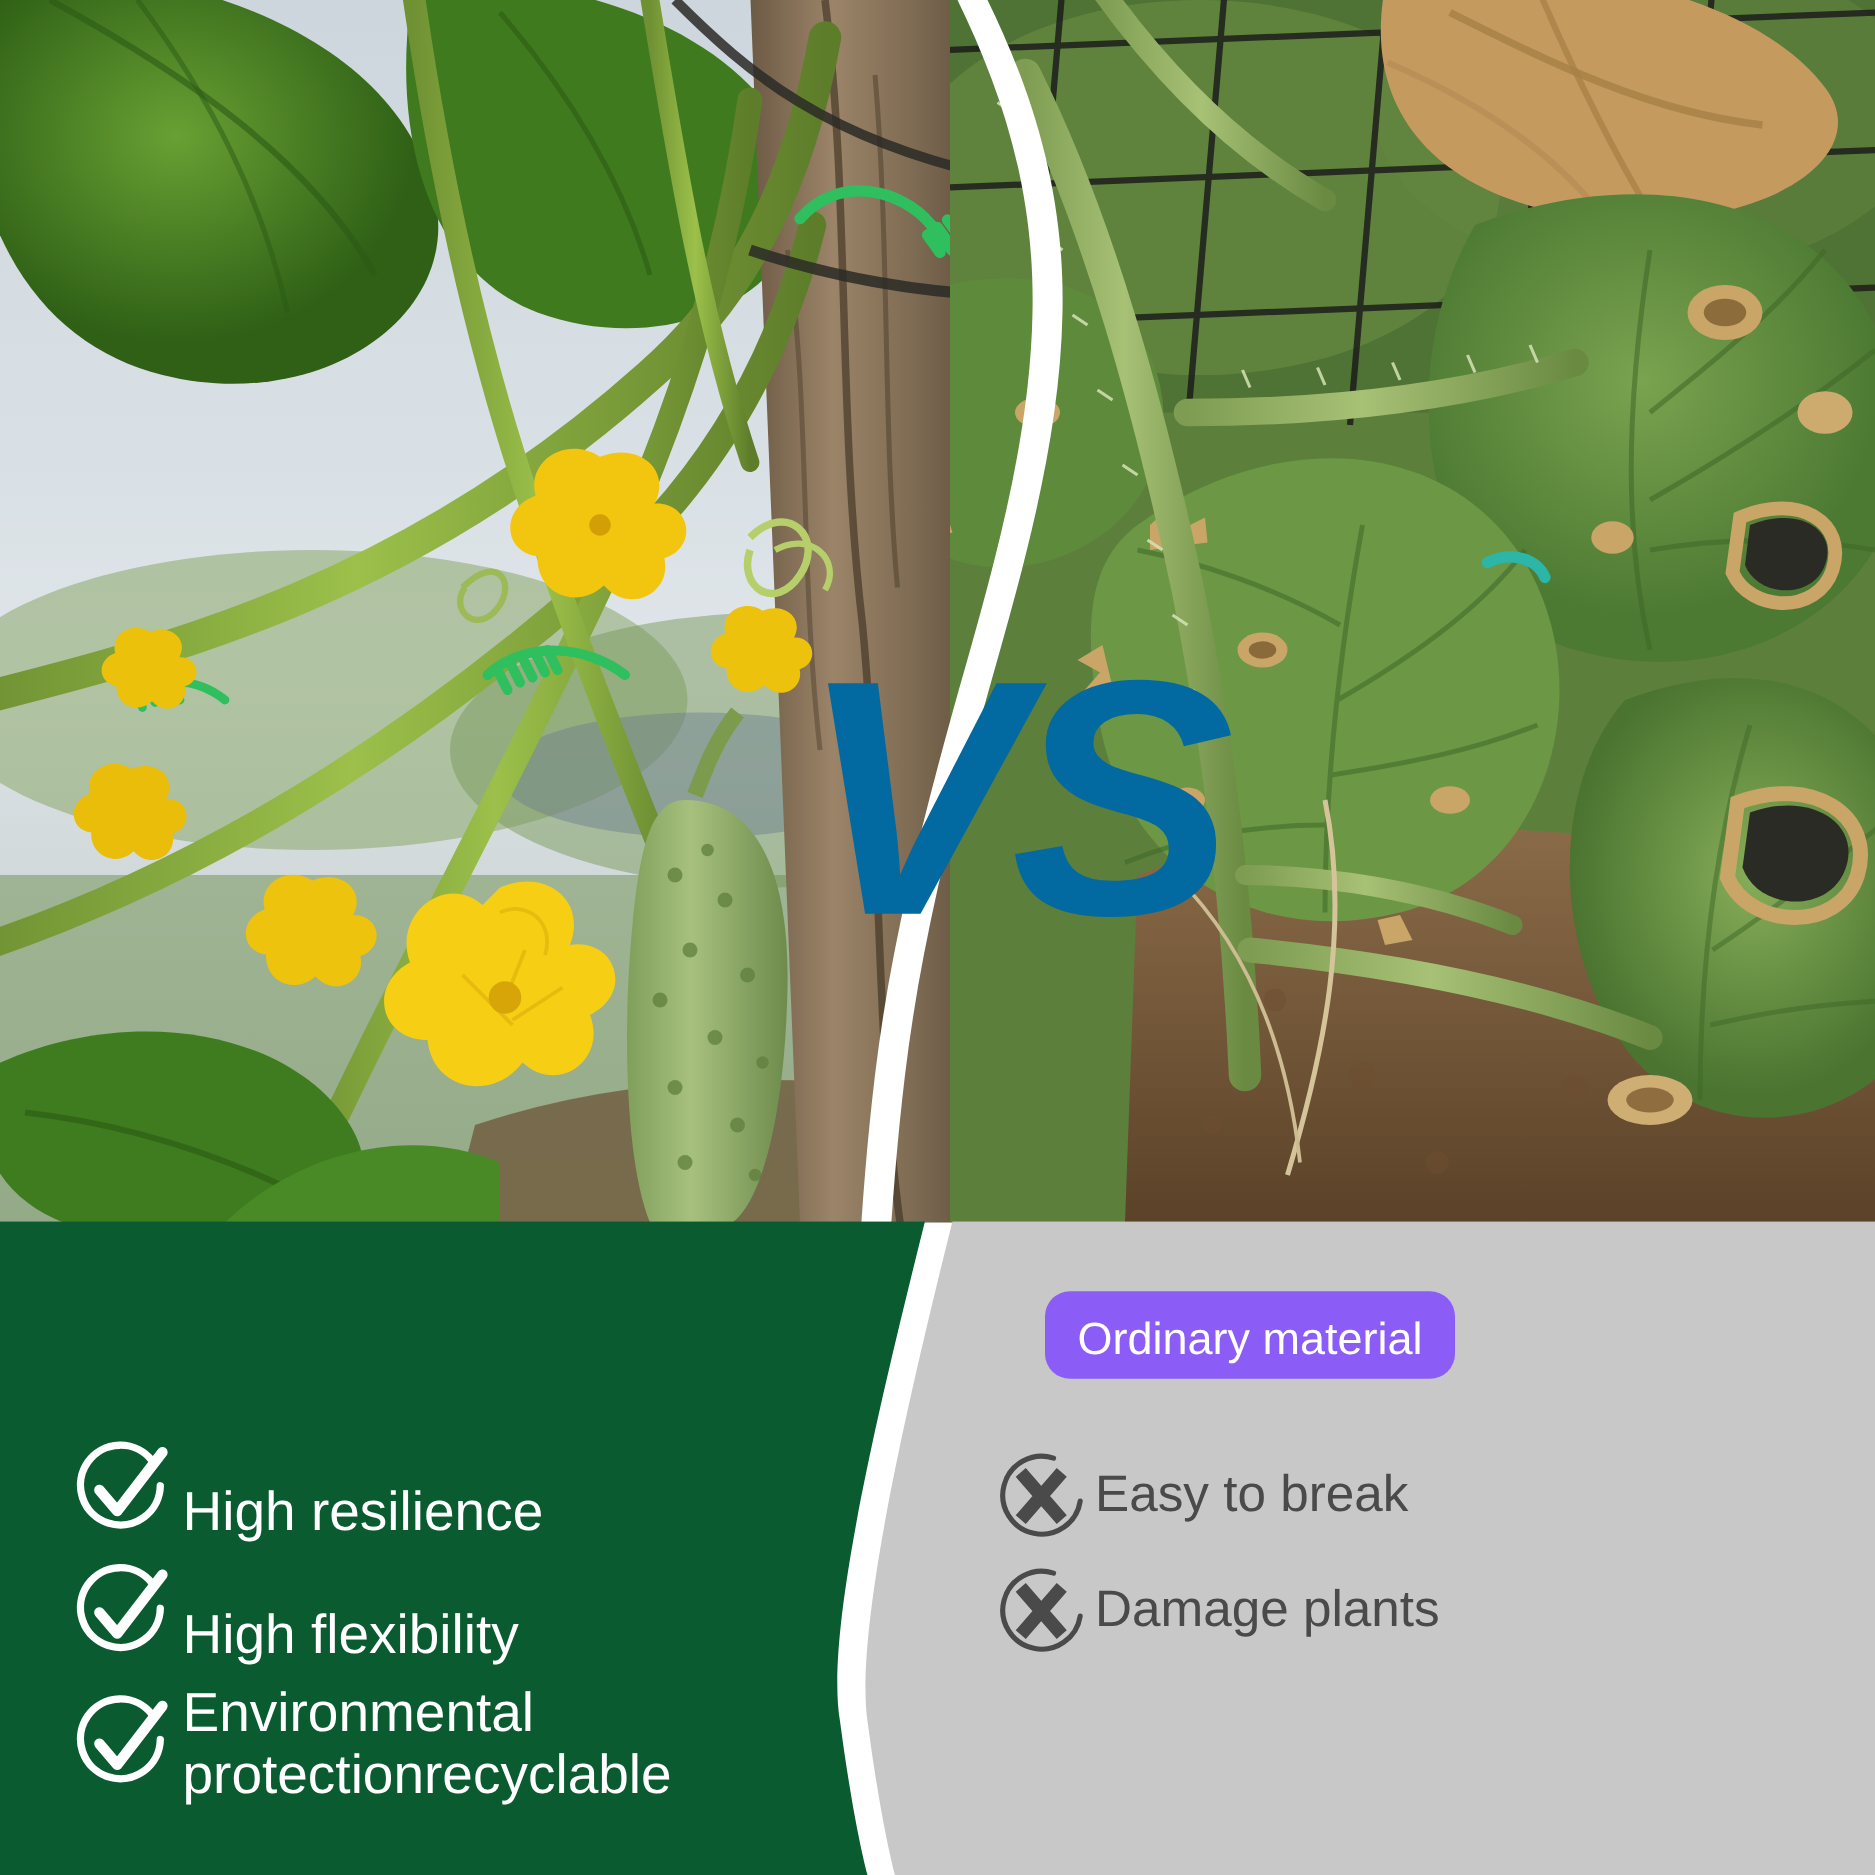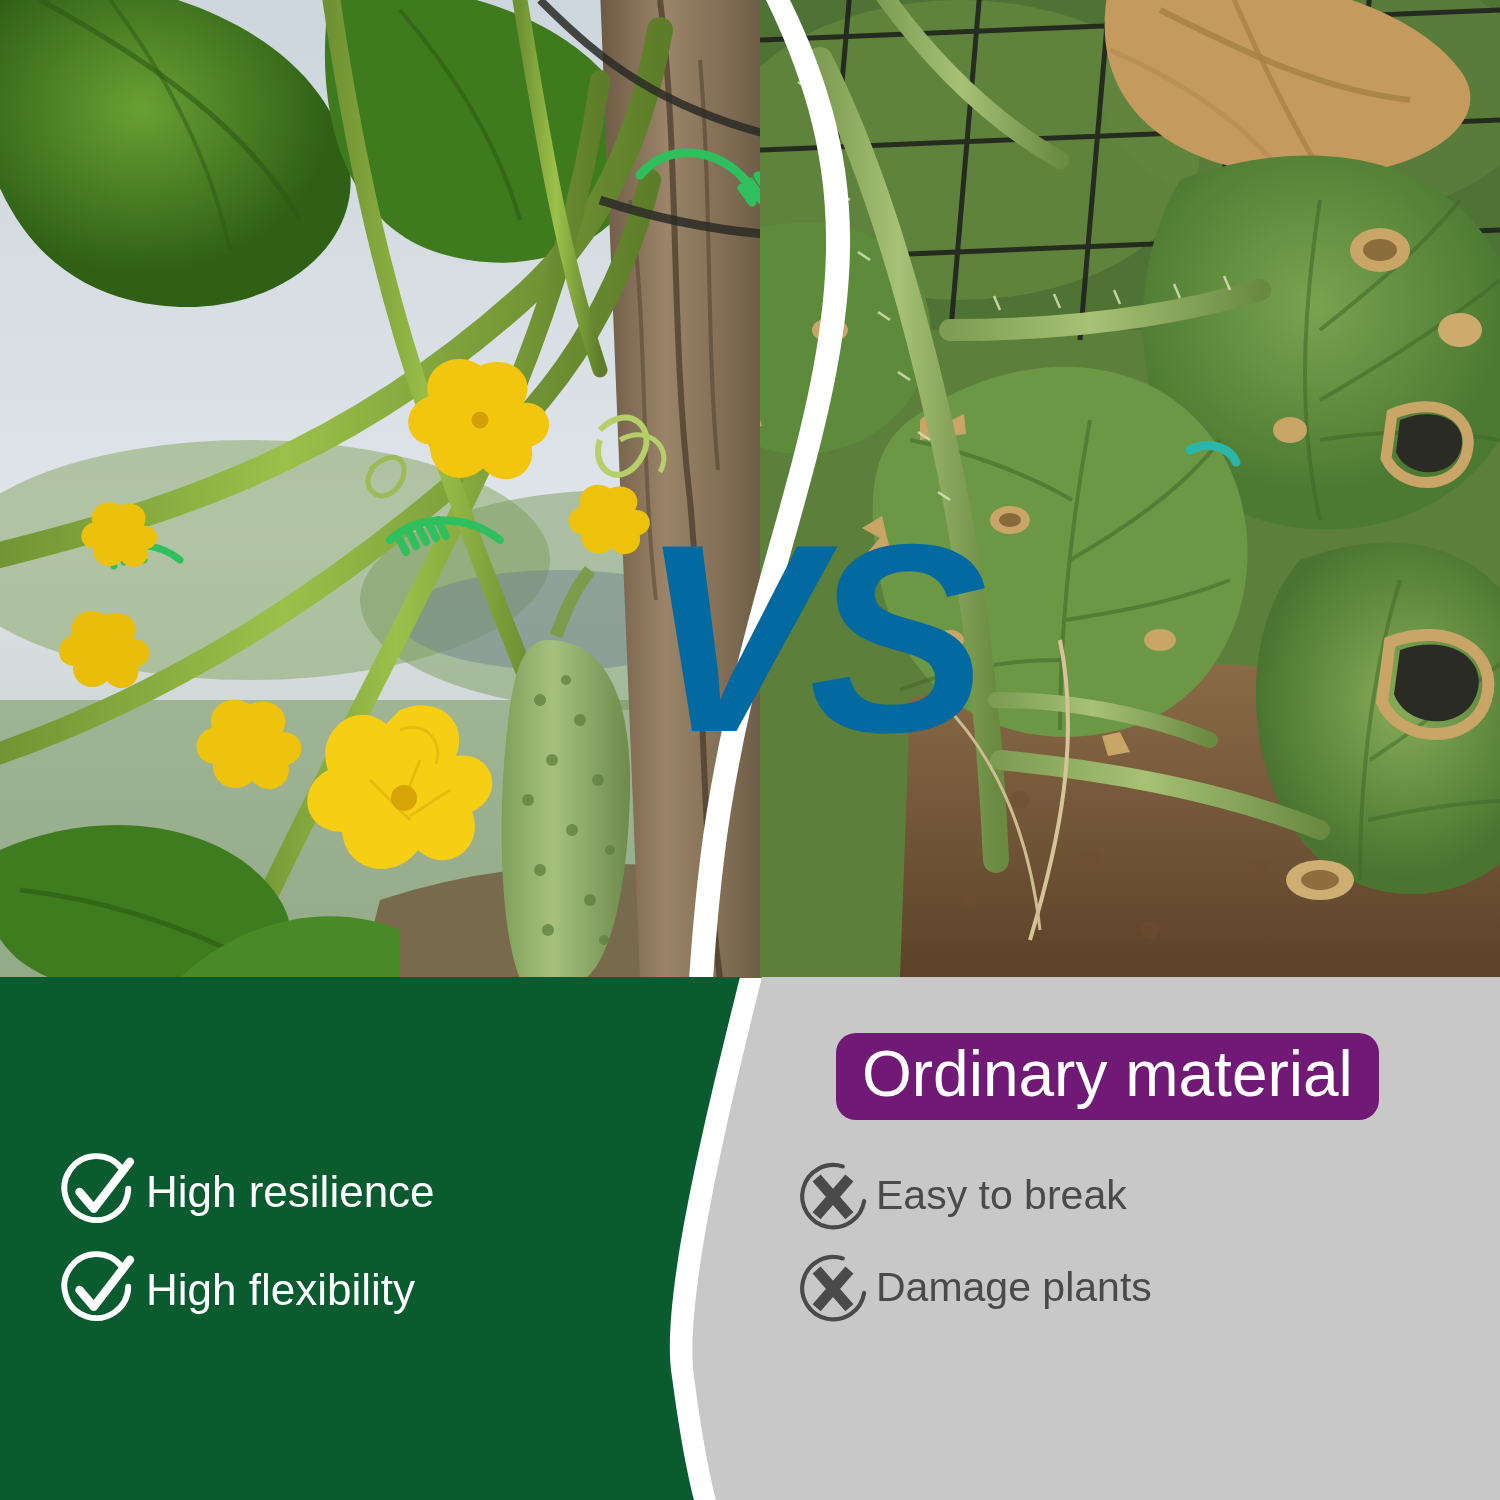--- a/index.html
+++ b/index.html
@@ -69,42 +69,42 @@
   .badge-green {
     position:absolute; left:66px; top:55px;
     background:#ffffff; color:#0a5c30;
     border-radius:999px;
     padding:8px 30px 12px 30px;
     font-size:51px; line-height:1.02;
     white-space:nowrap;
   }
   .feat-list { position:absolute; left:56px; top:173px; width:640px; }
   .feat-row {
-    display:flex; align-items:center;
+    display:flex; align-items:flex-end;
     margin-bottom:14px;
     min-height:74px;
   }
   .feat-row.tall { align-items:center; }
   .feat-icon { width:86px; flex:0 0 86px; }
   .feat-icon svg { display:block; width:84px; height:84px; }
   .feat-text {
     color:#ffffff; font-size:44px; line-height:1.12;
     padding-left:4px;
   }
 
   
   .right-content {
     position:absolute; left:760px; top:977px; width:740px; height:523px;
   }
   .badge-gray {
     position:absolute; left:76px; top:56px;
-    background:#701a75; color:#ffffff;
+    background:#8b5cf6; color:#ffffff;
     border-radius:20px;
-    padding:9px 26px 13px 26px;
-    font-size:64px; line-height:1.02;
+    padding:20px 26px 13px 26px;
+    font-size:36px; line-height:1.02;
     white-space:nowrap;
   }
   .con-list { position:absolute; left:32px; top:178px; width:700px; }
   .con-row {
     display:flex; align-items:center;
     margin-bottom:10px;
   }
   .con-icon { width:84px; flex:0 0 84px; }
   .con-icon svg { display:block; width:82px; height:82px; }
   .con-text {
@@ -419,20 +419,29 @@
       <div class="feat-row">
         <span class="feat-icon">
           <svg viewBox="0 0 100 100">
             <path d="M78,22 A38,38 0 1 0 86,46" fill="none" stroke="#ffffff" stroke-width="7" stroke-linecap="round"></path>
             <path d="M28,50 L45,70 L88,14" fill="none" stroke="#ffffff" stroke-width="10" stroke-linecap="round" stroke-linejoin="round"></path>
           </svg>
         </span>
         <span class="feat-text">High flexibility</span>
       </div>
 
+      <div class="feat-row tall">
+        <span class="feat-icon">
+          <svg viewBox="0 0 100 100">
+            <path d="M78,22 A38,38 0 1 0 86,46" fill="none" stroke="#ffffff" stroke-width="7" stroke-linecap="round"></path>
+            <path d="M28,50 L45,70 L88,14" fill="none" stroke="#ffffff" stroke-width="10" stroke-linecap="round" stroke-linejoin="round"></path>
+          </svg>
+        </span>
+        <span class="feat-text">Environmental protectionrecyclable</span>
+      </div>
 
     </div>
   </div>
 
   <div class="right-content">
 
     <div class="badge-gray">Ordinary material</div>
 
     <div class="con-list">
 

